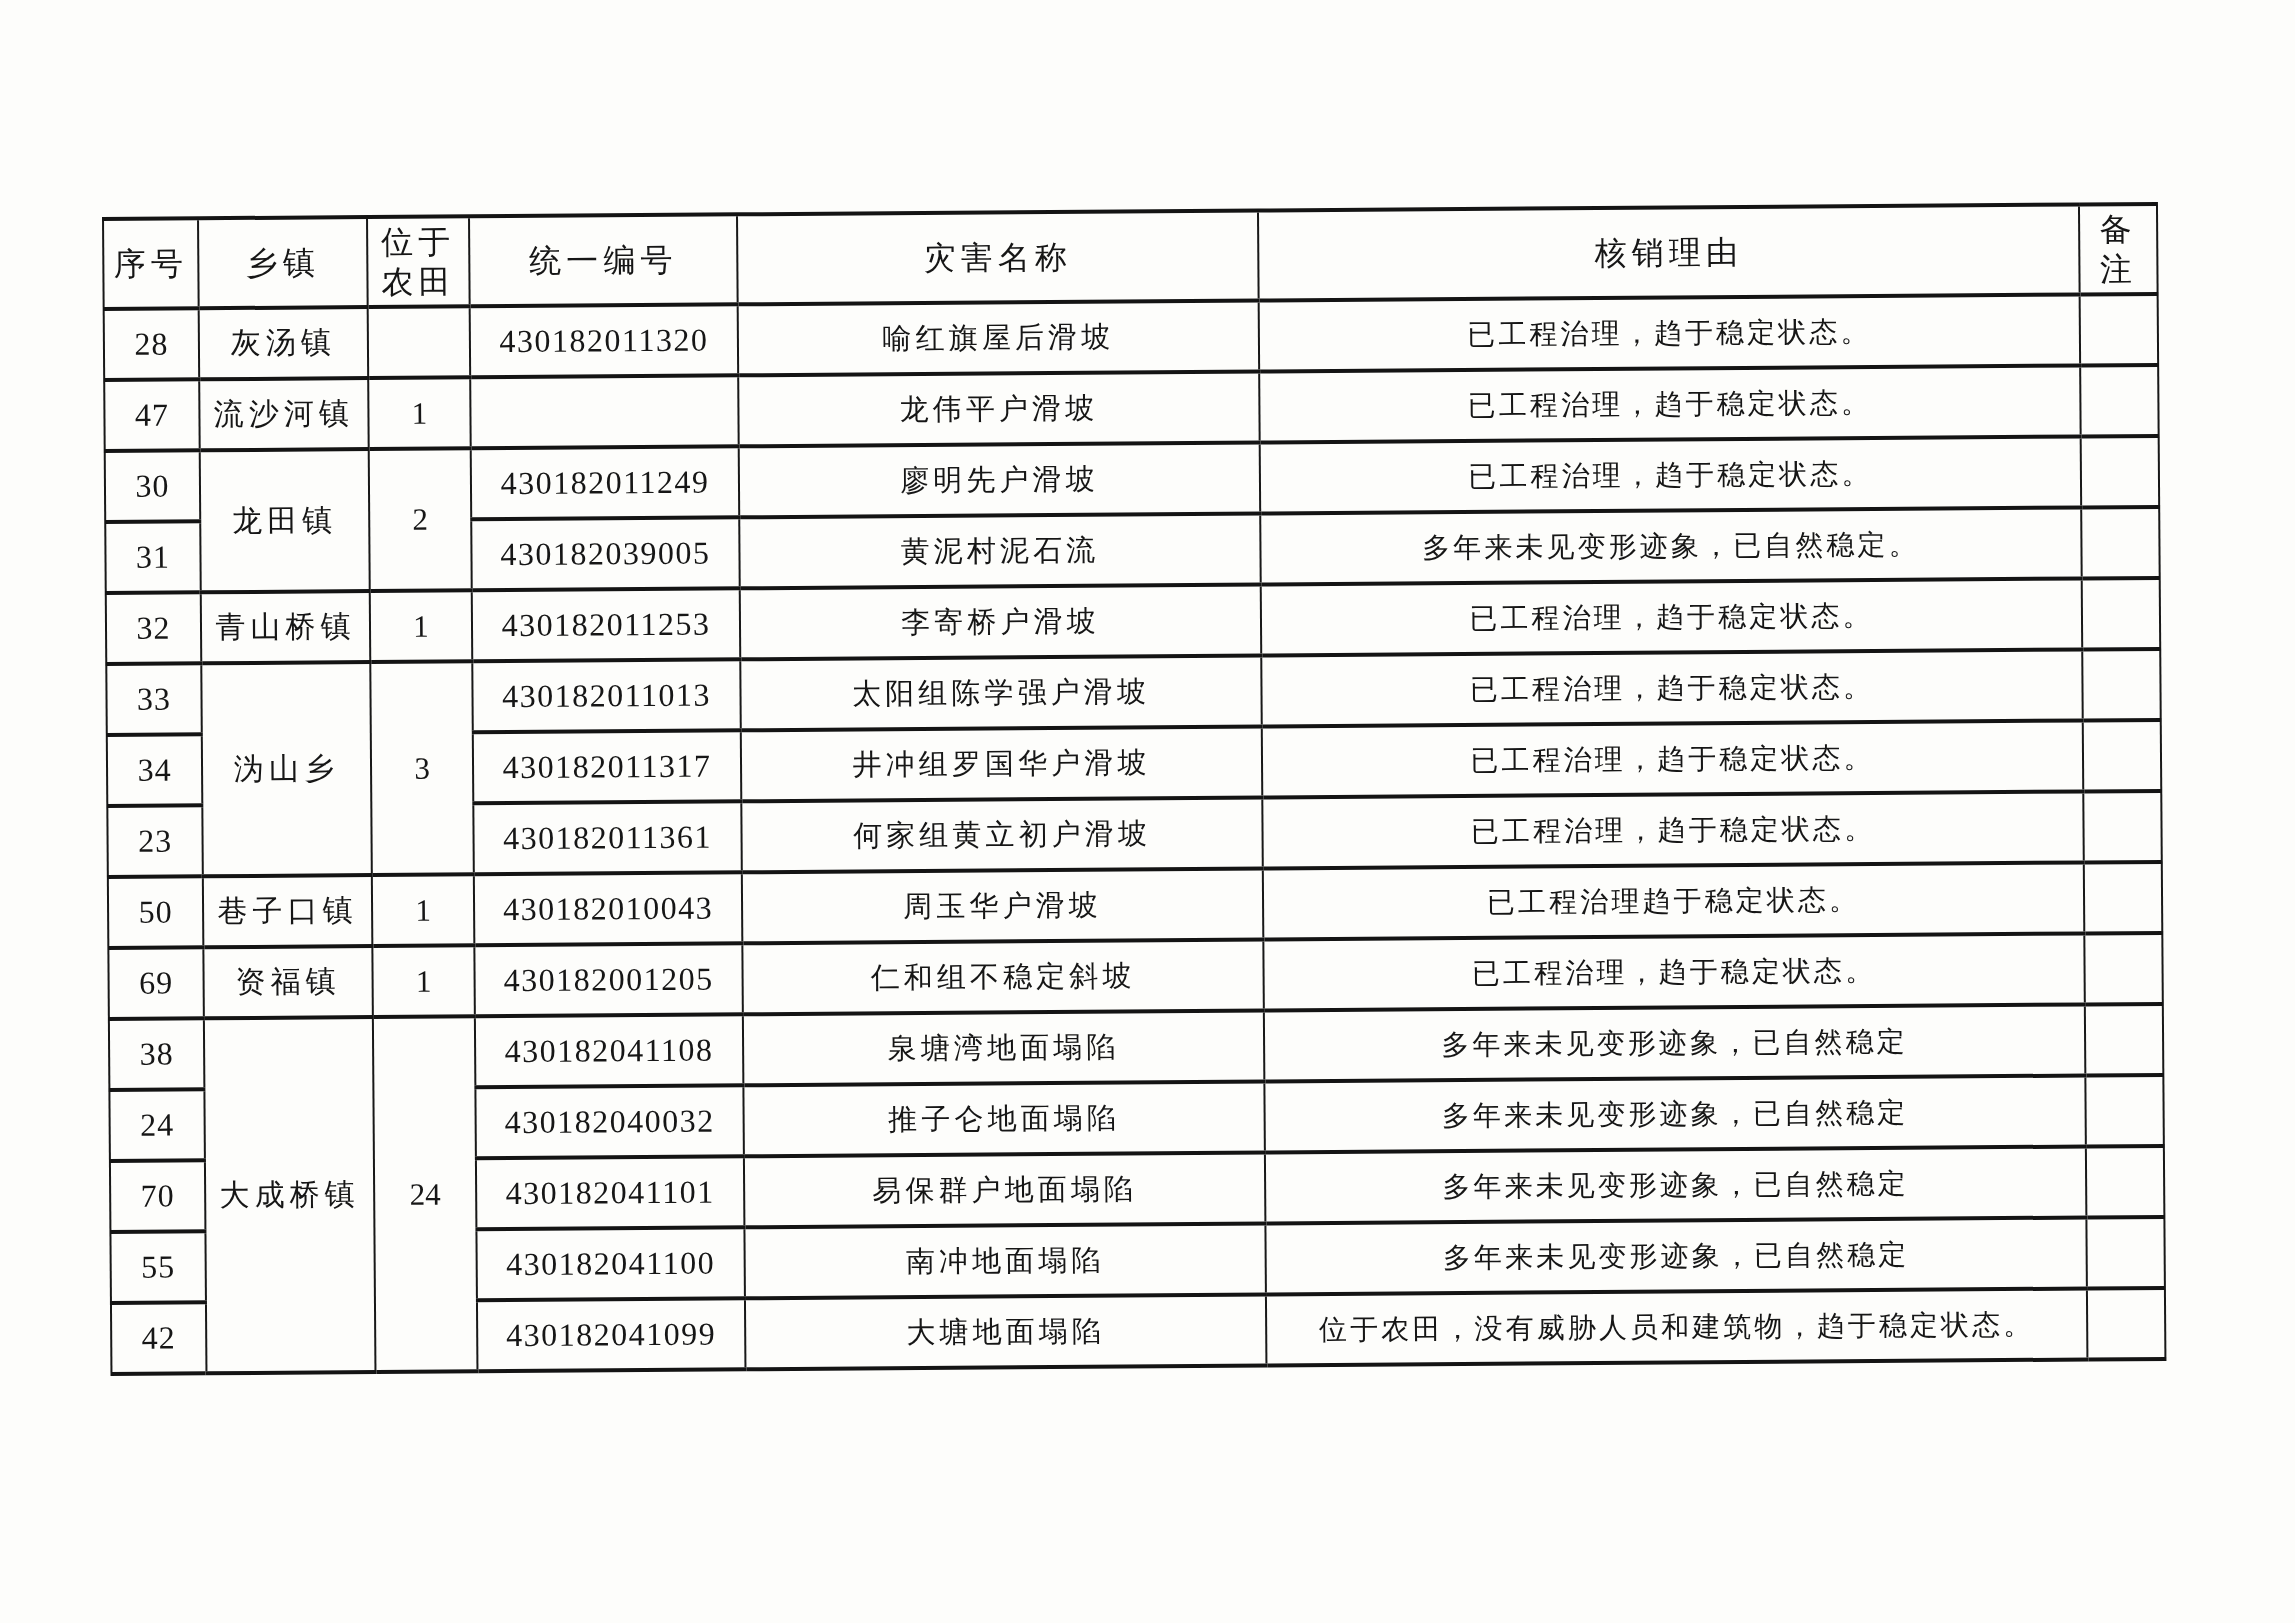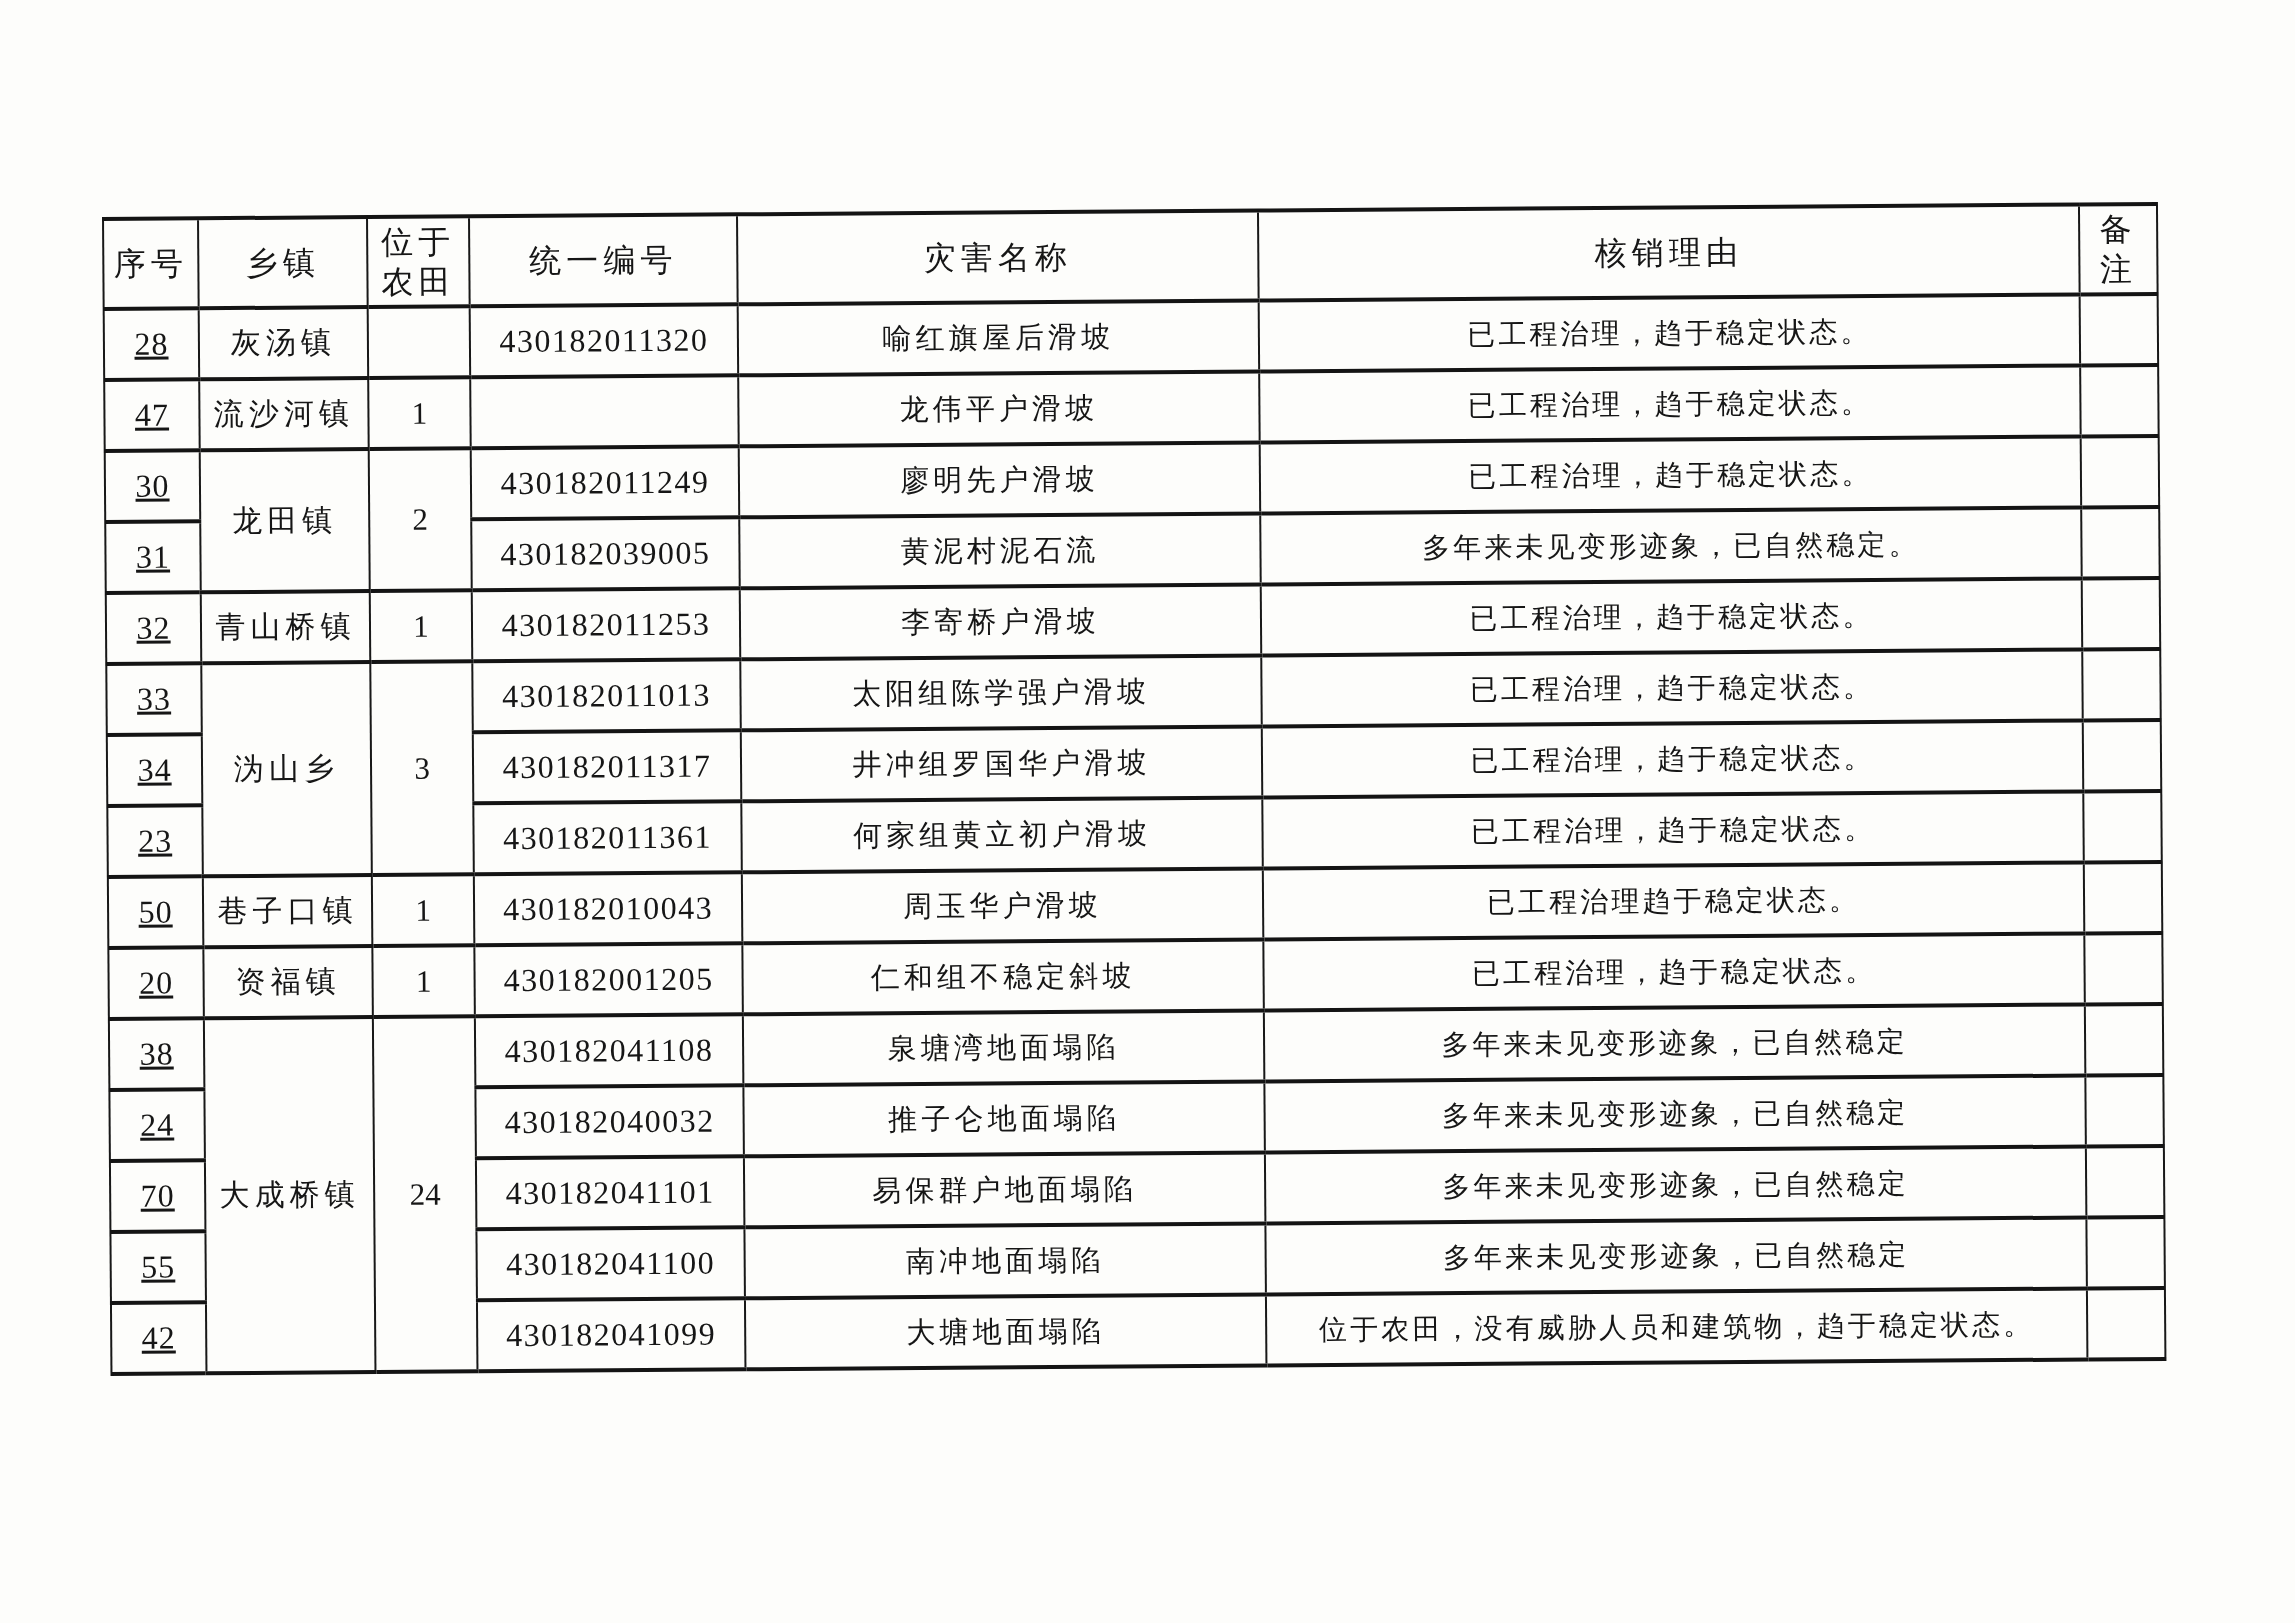--- a/index.html
+++ b/index.html
@@ -40,21 +40,21 @@
     overflow: hidden;
   }
   tr.head-row { height: 90px; }
   tr.data-row { height: 71px; }
   th.hdr {
     font-weight: normal;
     font-size: 32px;
     letter-spacing: 5.1px;
     line-height: 1.25;
   }
-  td.seq   { font-size: 32px; letter-spacing: 1px; text-decoration: underline; }
+  td.seq   { font-size: 32px; letter-spacing: 1px; }
   td.town  { font-size: 30px; letter-spacing: 5.1px; }
   td.qty   { font-size: 31px; }
   td.code  { font-size: 32px; letter-spacing: 1.5px; }
   td.dis   { font-size: 29px; letter-spacing: 4.1px; }
   td.rea   { font-size: 28px; letter-spacing: 3.1px; }
   td.rem   { font-size: 28px; }
 </style>
 </head>
 <body>
 
@@ -159,21 +159,21 @@
       <td class="seq">50</td>
       <td class="town">巷子口镇</td>
       <td class="qty">1</td>
       <td class="code">430182010043</td>
       <td class="dis">周玉华户滑坡</td>
       <td class="rea">已工程治理趋于稳定状态。</td>
       <td class="rem"></td>
     </tr>
 
     <tr class="data-row">
-      <td class="seq">20</td>
+      <td class="seq">69</td>
       <td class="town">资福镇</td>
       <td class="qty">1</td>
       <td class="code">430182001205</td>
       <td class="dis">仁和组不稳定斜坡</td>
       <td class="rea">已工程治理，趋于稳定状态。</td>
       <td class="rem"></td>
     </tr>
 
     <tr class="data-row">
       <td class="seq">38</td>

